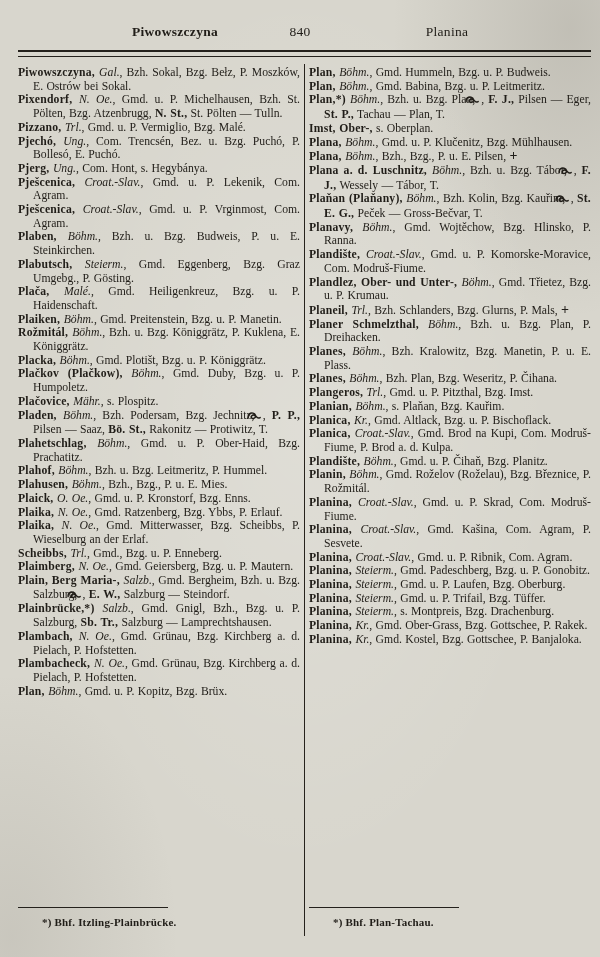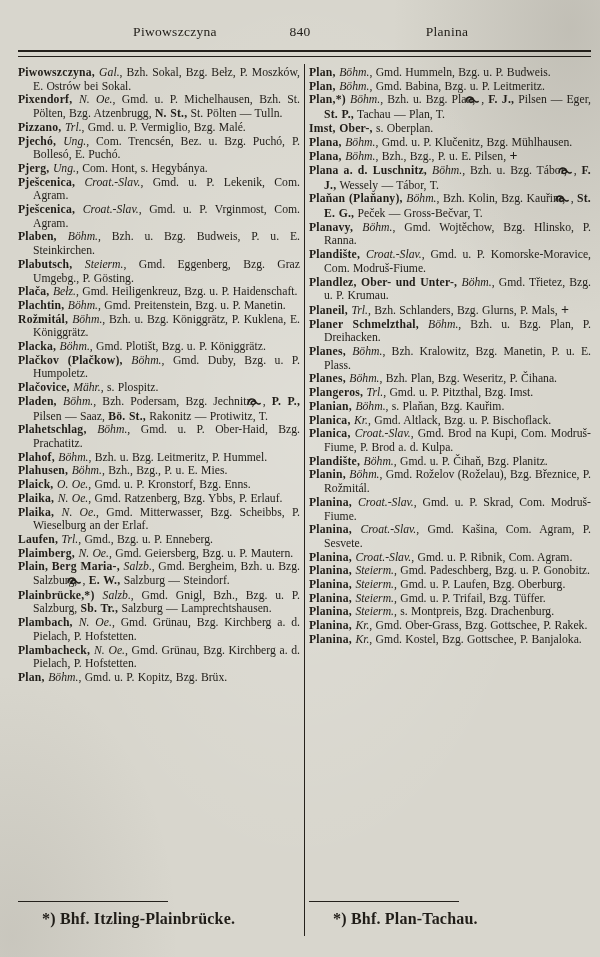--- a/index.html
+++ b/index.html
@@ -12,21 +12,21 @@
       radial-gradient(ellipse at 2% 98%, rgba(90,85,75,0.12) 0%, rgba(0,0,0,0) 20%);
     font-family:"Liberation Serif", serif;
     color:#201d18;
     -webkit-font-smoothing:antialiased;
   }
   .page{position:absolute;inset:0;}
 
   
   .runhead{position:relative;height:48px;}
   .runhead span{position:absolute;top:24px;font-size:13.5px;letter-spacing:.3px;}
-  .rh-left{left:175px;transform:translateX(-50%);}
+  .rh-left{left:175px;transform:translateX(-50%);font-weight:bold;}
   .rh-page{left:300px;transform:translateX(-50%);}
   .rh-right{left:447px;transform:translateX(-50%);}
 
   .headrule{margin:2px 9px 0 18px;height:4px;
     border-top:2px solid #24211c;border-bottom:1px solid #24211c;}
 
   
   .cols{display:flex;margin:7px 9px 0 18px;height:878px;}
   .col{width:282px;position:relative;overflow:hidden;height:100%;font-family:Liberation Serif, serif;}
   .col .entries{position:absolute;top:2px;left:0;right:0;bottom:64px;overflow:hidden;}
@@ -39,21 +39,21 @@
   }
   p.entry b{font-weight:bold;letter-spacing:.2px;}
   p.entry i{font-style:italic;}
 
   .cross{font-weight:bold;font-size:14px;line-height:1;letter-spacing:0;}
   .horn{display:inline-block;vertical-align:-1px;margin:0 1px;}
 
   
   .footnote{position:absolute;left:0;right:0;bottom:14px;}
   .fn-rule{width:150px;border-top:1.3px solid #24211c;margin-bottom:8px;}
-  .fn-text{font-size:16px;font-weight:bold;padding-left:24px;letter-spacing:.2px;}
+  .fn-text{font-size:11px;font-weight:bold;padding-left:24px;letter-spacing:.2px;}
 </style>
 </head>
 <body>
 
 <div class="page">
 
   <div class="runhead">
     <span class="rh-left">Piwowszczyna</span>
     <span class="rh-page">840</span>
     <span class="rh-right">Planina</span>
@@ -66,36 +66,36 @@
       <div class="entries" id="col-left">
           <p class="entry"><b>Piwowszczyna, </b><i>Gal.</i>, Bzh. Sokal, Bzg. Bełz, P. Moszków, E. Ostrów bei Sokal.</p>
           <p class="entry"><b>Pixendorf, </b><i>N. Oe.</i>, Gmd. u. P. Michelhausen, Bzh. St. Pölten, Bzg. Atzenbrugg, <b>N. St.,</b> St. Pölten — Tulln.</p>
           <p class="entry"><b>Pizzano, </b><i>Trl.</i>, Gmd. u. P. Vermiglio, Bzg. Malé.</p>
           <p class="entry"><b>Pjechó, </b><i>Ung.</i>, Com. Trencsén, Bez. u. Bzg. Puchó, P. Bollesó, E. Puchó.</p>
           <p class="entry"><b>Pjerg, </b><i>Ung.</i>, Com. Hont, s. Hegybánya.</p>
           <p class="entry"><b>Pješcenica, </b><i>Croat.-Slav.</i>, Gmd. u. P. Lekenik, Com. Agram.</p>
           <p class="entry"><b>Pješcenica, </b><i>Croat.-Slav.</i>, Gmd. u. P. Vrginmost, Com. Agram.</p>
           <p class="entry"><b>Plaben, </b><i>Böhm.</i>, Bzh. u. Bzg. Budweis, P. u. E. Steinkirchen.</p>
           <p class="entry"><b>Plabutsch, </b><i>Steierm.</i>, Gmd. Eggenberg, Bzg. Graz Umgebg., P. Gösting.</p>
-          <p class="entry"><b>Plača, </b><i>Bełz.</i>, Gmd. Heiligenkreuz, Bzg. u. P. Haidenschaft.</p>
-          <p class="entry"><b>Plachtin, </b><i>Böhm.</i>, Gmd. Preitenstein, Bzg. u. P. Manetin.</p>
+          <p class="entry"><b>Plača, </b><i>Malé.</i>, Gmd. Heiligenkreuz, Bzg. u. P. Haidenschaft.</p>
+          <p class="entry"><b>Plaiken, </b><i>Böhm.</i>, Gmd. Preitenstein, Bzg. u. P. Manetin.</p>
           <p class="entry"><b>Rožmitál, </b><i>Böhm.</i>, Bzh. u. Bzg. Königgrätz, P. Kuklena, E. Königgrätz.</p>
           <p class="entry"><b>Placka, </b><i>Böhm.</i>, Gmd. Plotišt, Bzg. u. P. Königgrätz.</p>
           <p class="entry"><b>Plačkov (Plačkow), </b><i>Böhm.</i>, Gmd. Duby, Bzg. u. P. Humpoletz.</p>
           <p class="entry"><b>Plačovice, </b><i>Mähr.</i>, s. Plospitz.</p>
           <p class="entry"><b>Pladen, </b><i>Böhm.</i>, Bzh. Podersam, Bzg. Jechnitz, <span class="horn"><svg width="14" height="9" viewBox="0 0 16 10">
                 <path d="M1.3 7.2 C0.8 3.6 3.8 1.4 6.9 2.3 C10 3.2 10.8 6.8 8.3 8.1 C5.9 9.3 3.9 7.2 5.3 5.5 C6.7 3.8 9.6 4.6 10.7 6.3 C11.7 7.8 13.2 8.4 15 7.3" fill="none" stroke="currentColor" stroke-width="1.7" stroke-linecap="round"></path>
               </svg></span>, <b>P. P.,</b> Pilsen — Saaz, <b>Bö. St.,</b> Rakonitz — Protiwitz, T.</p>
           <p class="entry"><b>Plahetschlag, </b><i>Böhm.</i>, Gmd. u. P. Ober-Haid, Bzg. Prachatitz.</p>
           <p class="entry"><b>Plahof, </b><i>Böhm.</i>, Bzh. u. Bzg. Leitmeritz, P. Hummel.</p>
           <p class="entry"><b>Plahusen, </b><i>Böhm.</i>, Bzh., Bzg., P. u. E. Mies.</p>
           <p class="entry"><b>Plaick, </b><i>O. Oe.</i>, Gmd. u. P. Kronstorf, Bzg. Enns.</p>
           <p class="entry"><b>Plaika, </b><i>N. Oe.</i>, Gmd. Ratzenberg, Bzg. Ybbs, P. Erlauf.</p>
           <p class="entry"><b>Plaika, </b><i>N. Oe.</i>, Gmd. Mitterwasser, Bzg. Scheibbs, P. Wieselburg an der Erlaf.</p>
-          <p class="entry"><b>Laufen, </b><i>Trl.</i>, Gmd., Bzg. u. P. Enneberg.</p>
+          <p class="entry"><b>Scheibbs, </b><i>Trl.</i>, Gmd., Bzg. u. P. Enneberg.</p>
           <p class="entry"><b>Plaimberg, </b><i>N. Oe.</i>, Gmd. Geiersberg, Bzg. u. P. Mautern.</p>
           <p class="entry"><b>Plain, Berg Maria-, </b><i>Salzb.</i>, Gmd. Bergheim, Bzh. u. Bzg. Salzburg, <span class="horn"><svg width="14" height="9" viewBox="0 0 16 10">
                 <path d="M1.3 7.2 C0.8 3.6 3.8 1.4 6.9 2.3 C10 3.2 10.8 6.8 8.3 8.1 C5.9 9.3 3.9 7.2 5.3 5.5 C6.7 3.8 9.6 4.6 10.7 6.3 C11.7 7.8 13.2 8.4 15 7.3" fill="none" stroke="currentColor" stroke-width="1.7" stroke-linecap="round"></path>
               </svg></span>, <b>E. W.,</b> Salzburg — Steindorf.</p>
           <p class="entry"><b>Plainbrücke,*) </b><i>Salzb.</i>, Gmd. Gnigl, Bzh., Bzg. u. P. Salzburg, <b>Sb. Tr.,</b> Salzburg — Lamprechtshausen.</p>
           <p class="entry"><b>Plambach, </b><i>N. Oe.</i>, Gmd. Grünau, Bzg. Kirchberg a. d. Pielach, P. Hofstetten.</p>
           <p class="entry"><b>Plambacheck, </b><i>N. Oe.</i>, Gmd. Grünau, Bzg. Kirchberg a. d. Pielach, P. Hofstetten.</p>
           <p class="entry"><b>Plan, </b><i>Böhm.</i>, Gmd. u. P. Kopitz, Bzg. Brüx.</p>
         </div>
       <div class="footnote">

